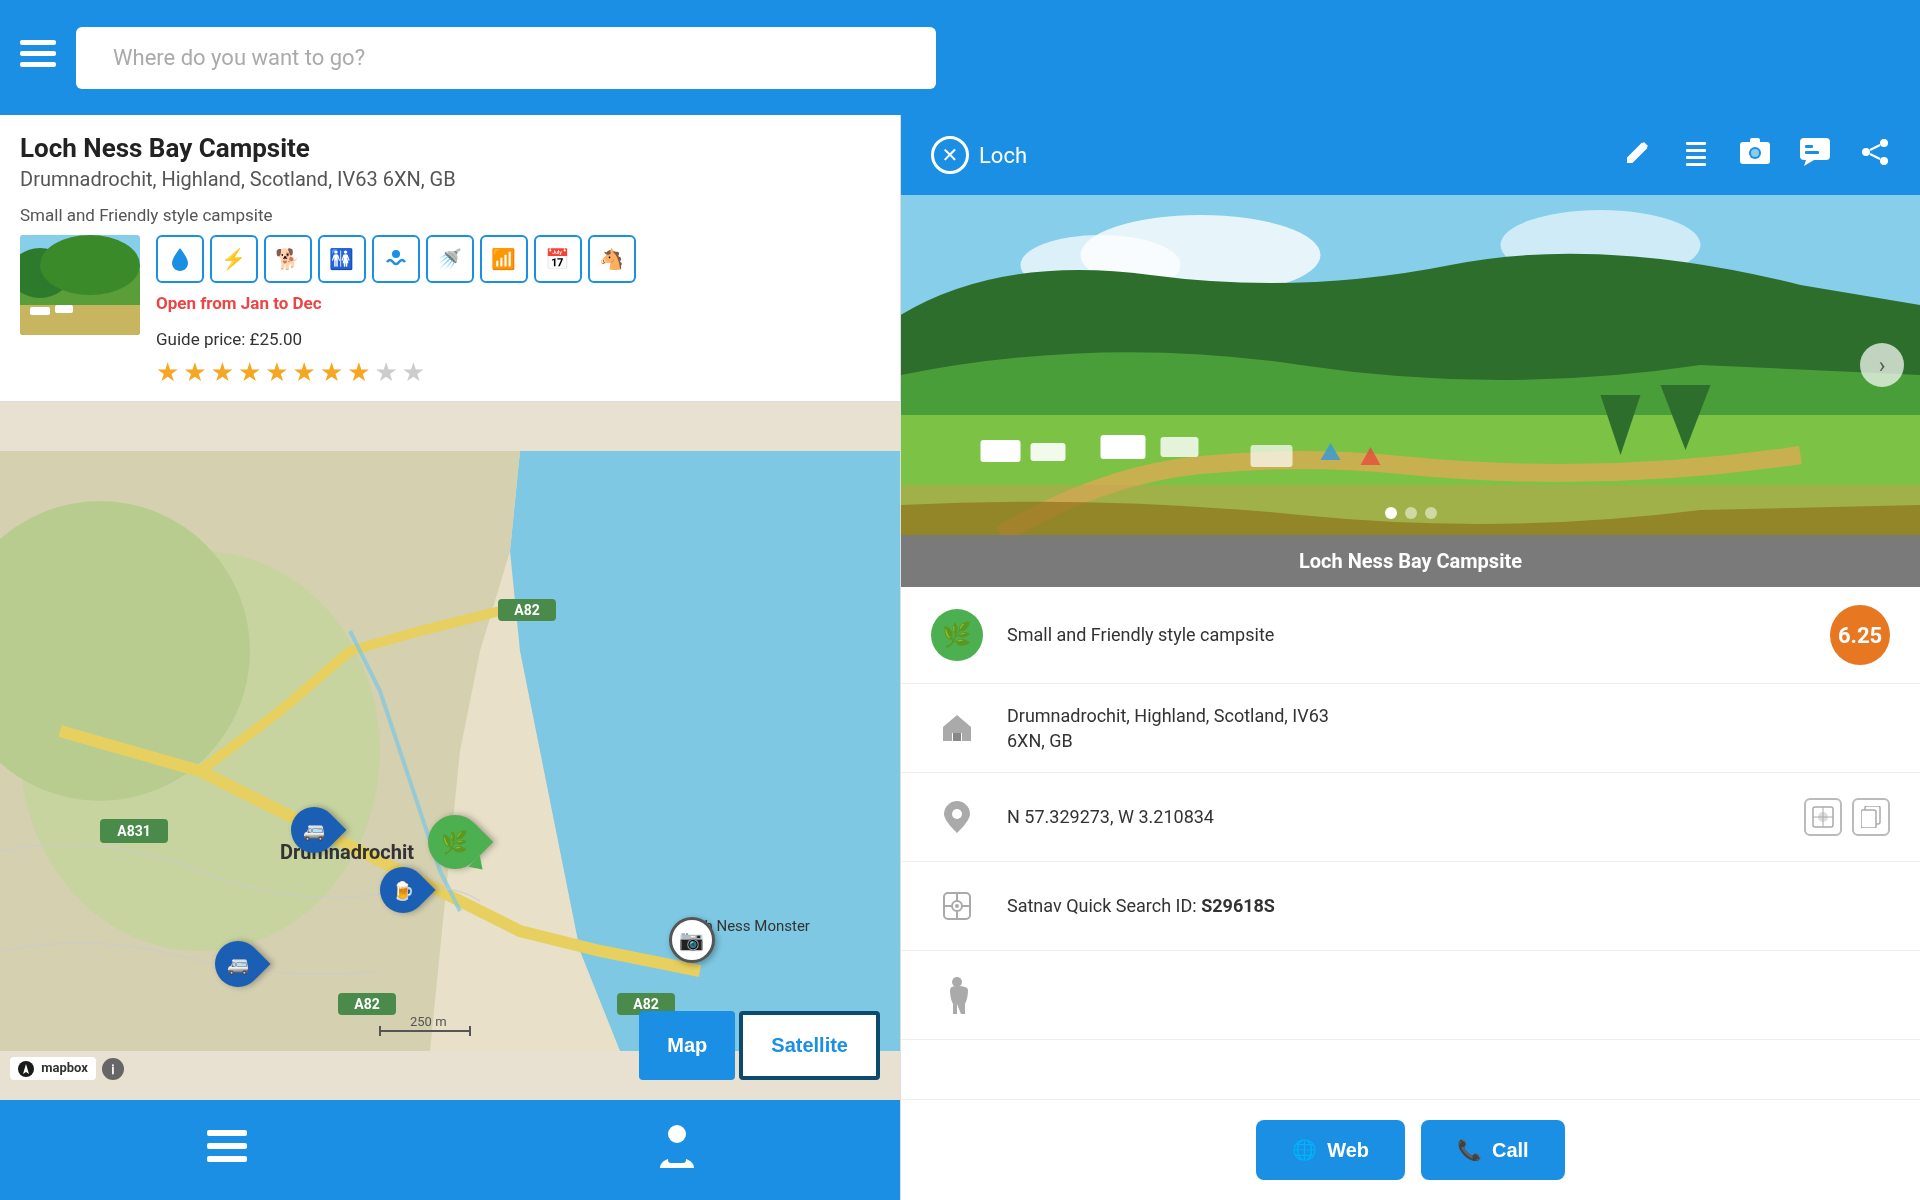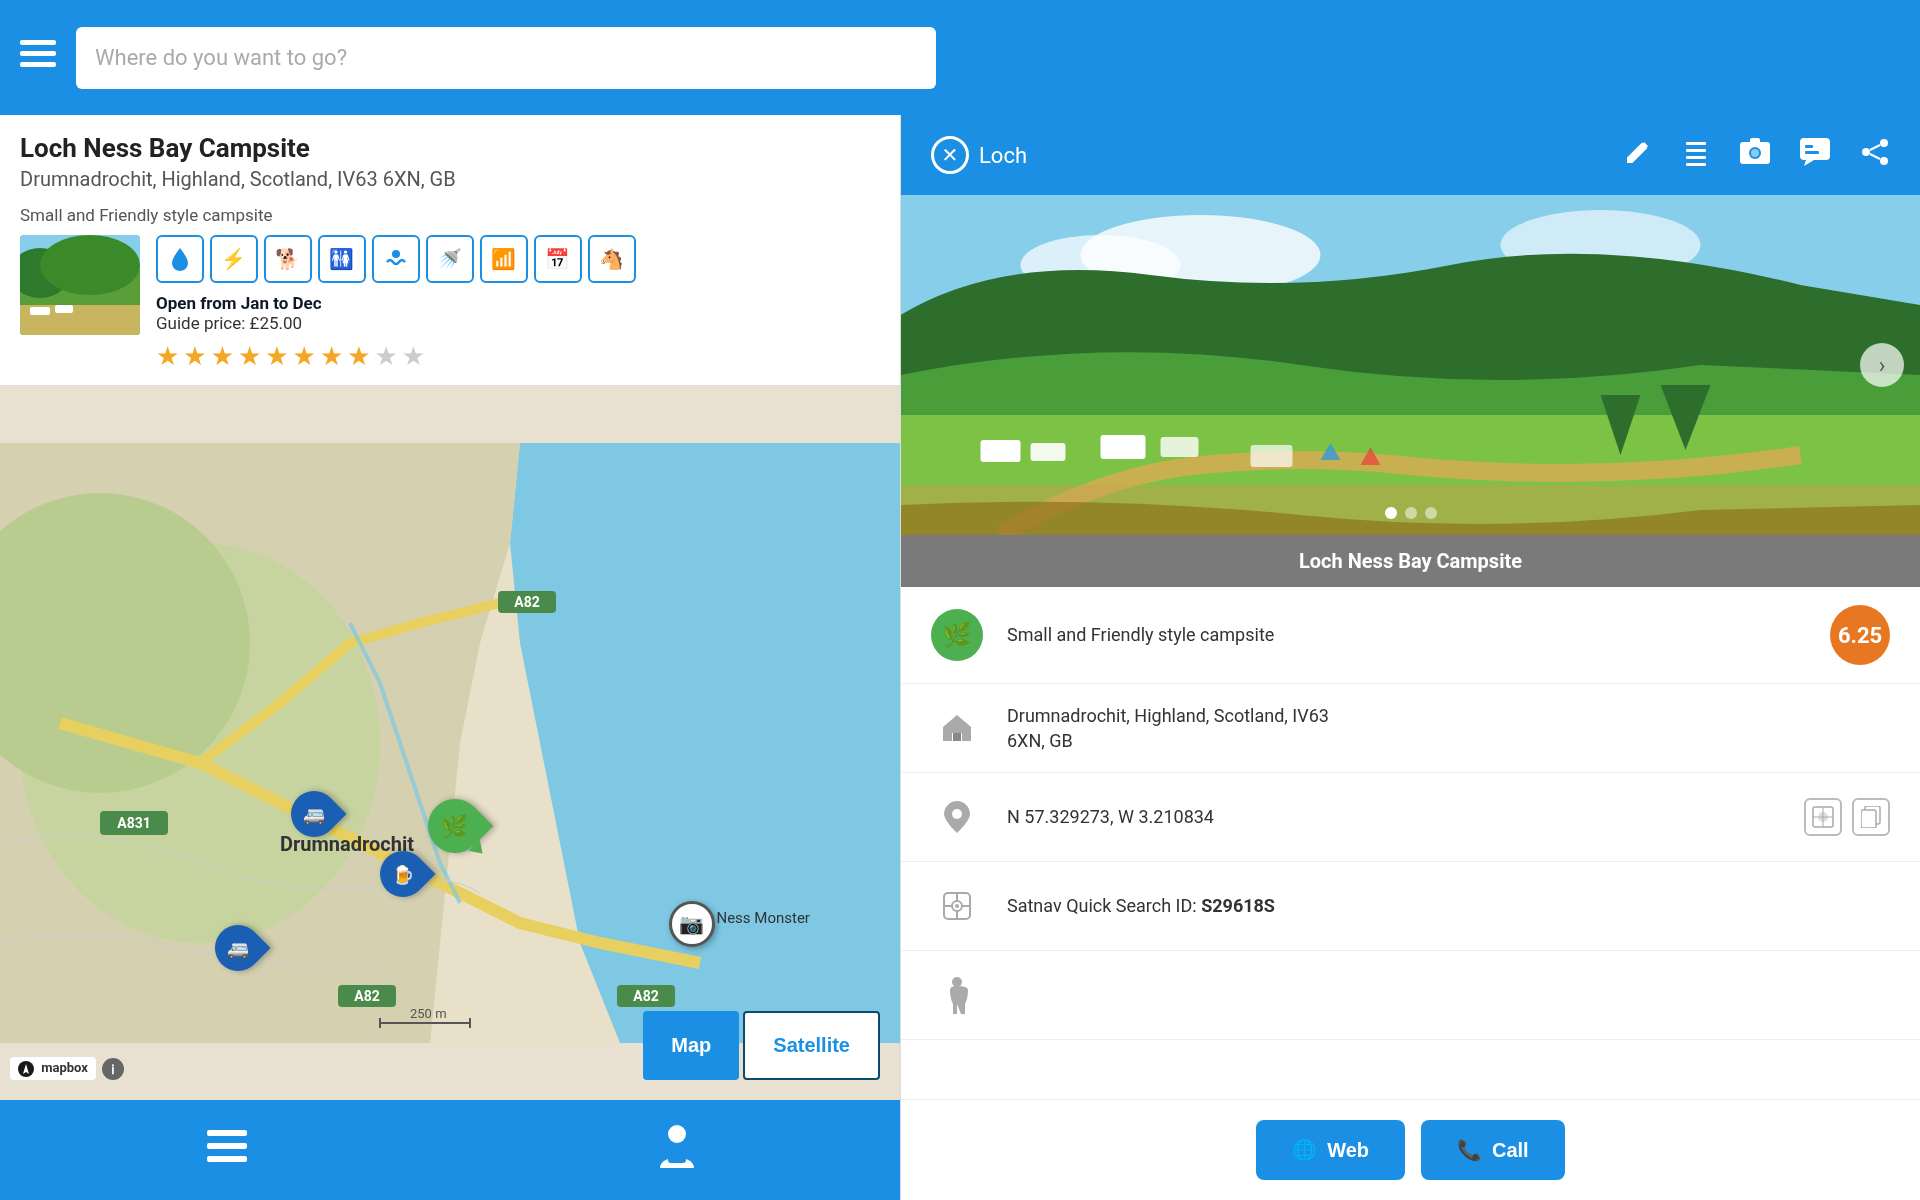--- a/index.html
+++ b/index.html
@@ -16,21 +16,21 @@
       flex-shrink: 0;
     }
     .hamburger-icon { color: white; font-size: 28px; cursor: pointer; }
     .search-bar {
       flex: 1;
       height: 62px;
       background: white;
       border-radius: 6px;
       display: flex;
       align-items: center;
-      padding: 0 19px;
+      padding: 0 37px;
       font-size: 22px;
       color: #aaa;
       max-width: 860px;
     }
 
     
     .main-content {
       display: flex;
       flex: 1;
       overflow: hidden;
@@ -95,24 +95,24 @@
       height: 48px;
       border: 2px solid #1a8fe3;
       border-radius: 6px;
       display: flex;
       align-items: center;
       justify-content: center;
       font-size: 20px;
       color: #1a8fe3;
     }
     .open-text {
-      color: #0f172a;
+      color: #ef4444;
       font-size: 17px;
       font-weight: bold;
-      margin-bottom: 0;
+      margin-bottom: 16px;
     }
     .guide-price {
       font-size: 17px;
       color: #333;
       margin-bottom: 8px;
     }
     .star-rating {
       display: flex;
       gap: 4px;
     }
@@ -139,21 +139,21 @@
     .map-btn {
       height: 69px;
       padding: 0 28px;
       font-size: 20px;
       font-weight: bold;
       border: none;
       cursor: pointer;
       border-radius: 4px;
     }
     .map-btn-inactive { background: #1a8fe3; color: white; }
-    .map-btn-active { background: white; color: #1a8fe3; border: 2px solid #0c4a6e; }
+    .map-btn-active { background: white; color: #1a8fe3; border: 4px solid #0c4a6e; }
 
     .mapbox-credit {
       position: absolute;
       bottom: 20px;
       left: 10px;
       display: flex;
       align-items: center;
       gap: 6px;
       font-size: 14px;
       color: #555;

